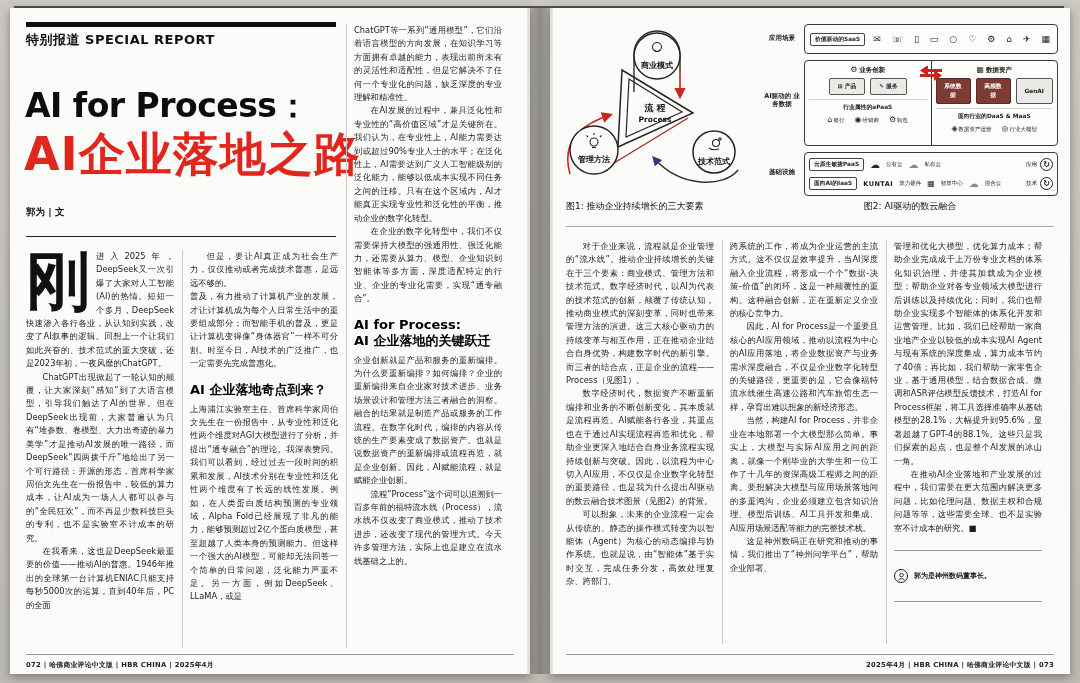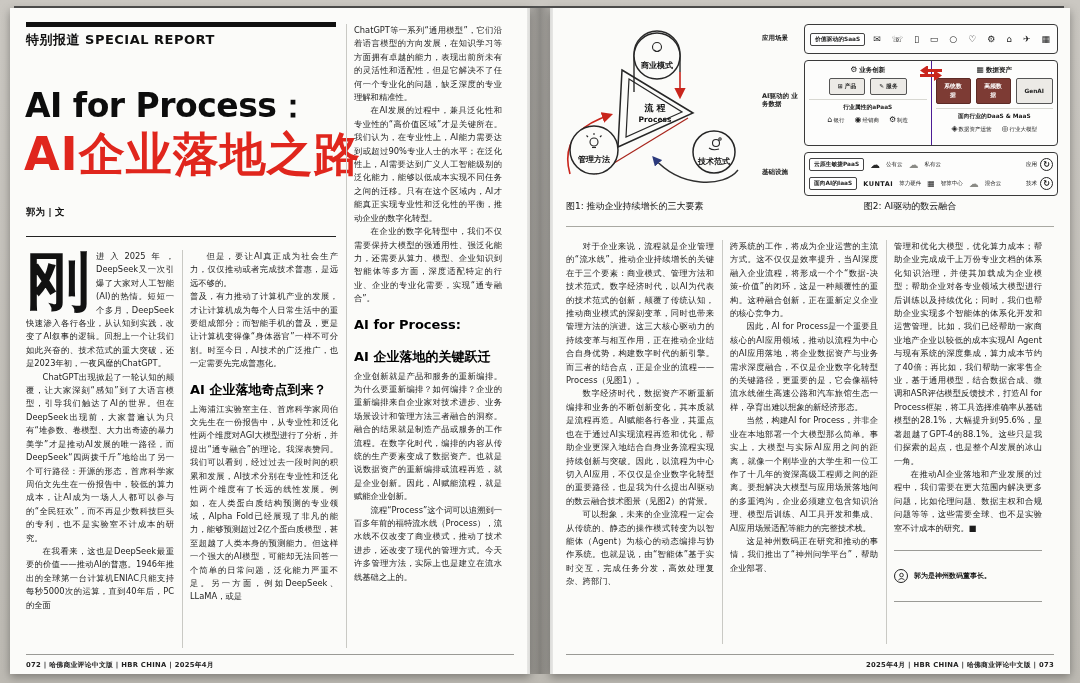--- a/index.html
+++ b/index.html
@@ -37,21 +37,21 @@
   .foot-rule { position:absolute; left:16px; width:488px; height:1px; background:#9a9a96; top:646px; }
   .footer { position:absolute; left:16px; width:488px; top:652px; font-size:6.8px; font-weight:700; color:#222; letter-spacing:.3px; }
   .footer.r { text-align:right; }
 
   
   .fig1 { position:absolute; left:12px; top:8px; width:198px; height:180px; }
   .fig-caption { position:absolute; font-size:9px; font-weight:400; color:#111; }
 
   
   .fig2 { position:absolute; left:212px; top:12px; width:296px; height:176px; font-size:6px; }
-  .f2-rowlabel { position:absolute; width:40px; font-size:6.5px; font-weight:700; color:#222; line-height:8px; }
+  .f2-rowlabel { position:absolute; width:40px; font-size:6.5px; font-weight:700; color:#222; line-height:8px;text-align:center; }
   .f2-main { position:absolute; left:42px; top:0; width:254px; height:176px; }
   .f2-box { position:absolute; left:0; width:254px; border:1.2px solid #3a3a3a; border-radius:4px; background:#fdfdfc; }
   .f2-row1 { top:4px; height:30px; display:flex; align-items:center; gap:6px; padding:0 5px; }
   .f2-tag { border:1px solid #444; border-radius:2px; padding:1px 4px; font-size:5.8px; font-weight:700; white-space:nowrap; background:#fff; }
   .f2-icons { display:flex; gap:7px; font-size:9px; color:#222; flex:1; justify-content:space-around; }
   .f2-row2 { top:40px; height:86px; display:flex; }
   .f2-half { flex:1; padding:4px 4px 2px; position:relative; }
   .f2-half + .f2-half { border-left:1px solid #4c1d95; }
   .f2-half-head { text-align:center; font-size:6.5px; font-weight:800; margin-bottom:3px; }
   .f2-half-head .g { font-size:8px; margin-right:2px; }
@@ -110,21 +110,21 @@
       <p class="p">普及，有力推动了计算机产业的发展，才让计算机成为每个人日常生活中的重要组成部分；而智能手机的普及，更是让计算机变得像“身体器官”一样不可分割。时至今日，AI技术的广泛推广，也一定需要先完成普惠化。</p>
       <div class="h2">AI 企业落地奇点到来？</div>
       <p class="p">上海浦江实验室主任、首席科学家周伯文先生在一份报告中，从专业性和泛化性两个维度对AGI大模型进行了分析，并提出“通专融合”的理论。我深表赞同。我们可以看到，经过过去一段时间的积累和发展，AI技术分别在专业性和泛化性两个维度有了长远的线性发展。例如，在人类蛋白质结构预测的专业领域，Alpha Fold已经展现了非凡的能力，能够预测超过2亿个蛋白质模型，甚至超越了人类本身的预测能力。但这样一个强大的AI模型，可能却无法回答一个简单的日常问题，泛化能力严重不足。另一方面，例如DeepSeek、LLaMA，或是</p>
     </div>
     <div class="vrule" style="left:336px; top:16px; height:624px;"></div>
 
     <div class="col" style="left:344px; top:16px; height:624px;">
       <p class="p">ChatGPT等一系列“通用模型”，它们沿着语言模型的方向发展，在知识学习等方面拥有卓越的能力，表现出前所未有的灵活性和适配性，但是它解决不了任何一个专业化的问题，缺乏深度的专业理解和精准性。</p>
       <p class="p ind">在AI发展的过程中，兼具泛化性和专业性的“高价值区域”才是关键所在。我们认为，在专业性上，AI能力需要达到或超过90%专业人士的水平；在泛化性上，AI需要达到广义人工智能级别的泛化能力，能够以低成本实现不同任务之间的迁移。只有在这个区域内，AI才能真正实现专业性和泛化性的平衡，推动企业的数字化转型。</p>
       <p class="p ind">在企业的数字化转型中，我们不仅需要保持大模型的强通用性、强泛化能力，还需要从算力、模型、企业知识到智能体等多方面，深度适配特定的行业、企业的专业化需要，实现“通专融合”。</p>
-      <div class="h2" style="margin-bottom:16px;">AI for Process:</div>
+      <div class="h2" style="margin-bottom:0;">AI for Process:</div>
       <div class="h2" style="margin-top:0;">AI 企业落地的关键跃迁</div>
       <p class="p">企业创新就是产品和服务的重新编排。为什么要重新编排？如何编排？企业的重新编排来自企业家对技术进步、业务场景设计和管理方法三者融合的洞察。融合的结果就是制造产品或服务的工作流程。在数字化时代，编排的内容从传统的生产要素变成了数据资产。也就是说数据资产的重新编排或流程再造，就是企业创新。因此，AI赋能流程，就是赋能企业创新。</p>
       <p class="p ind">流程“Process”这个词可以追溯到一百多年前的福特流水线（Process），流水线不仅改变了商业模式，推动了技术进步，还改变了现代的管理方式。今天许多管理方法，实际上也是建立在流水线基础之上的。</p>
     </div>
 
     <div class="foot-rule"></div>
     <div class="footer">072 | 哈佛商业评论中文版 | HBR CHINA | 2025年4月</div>
   </div>
 
   <div class="page right">

